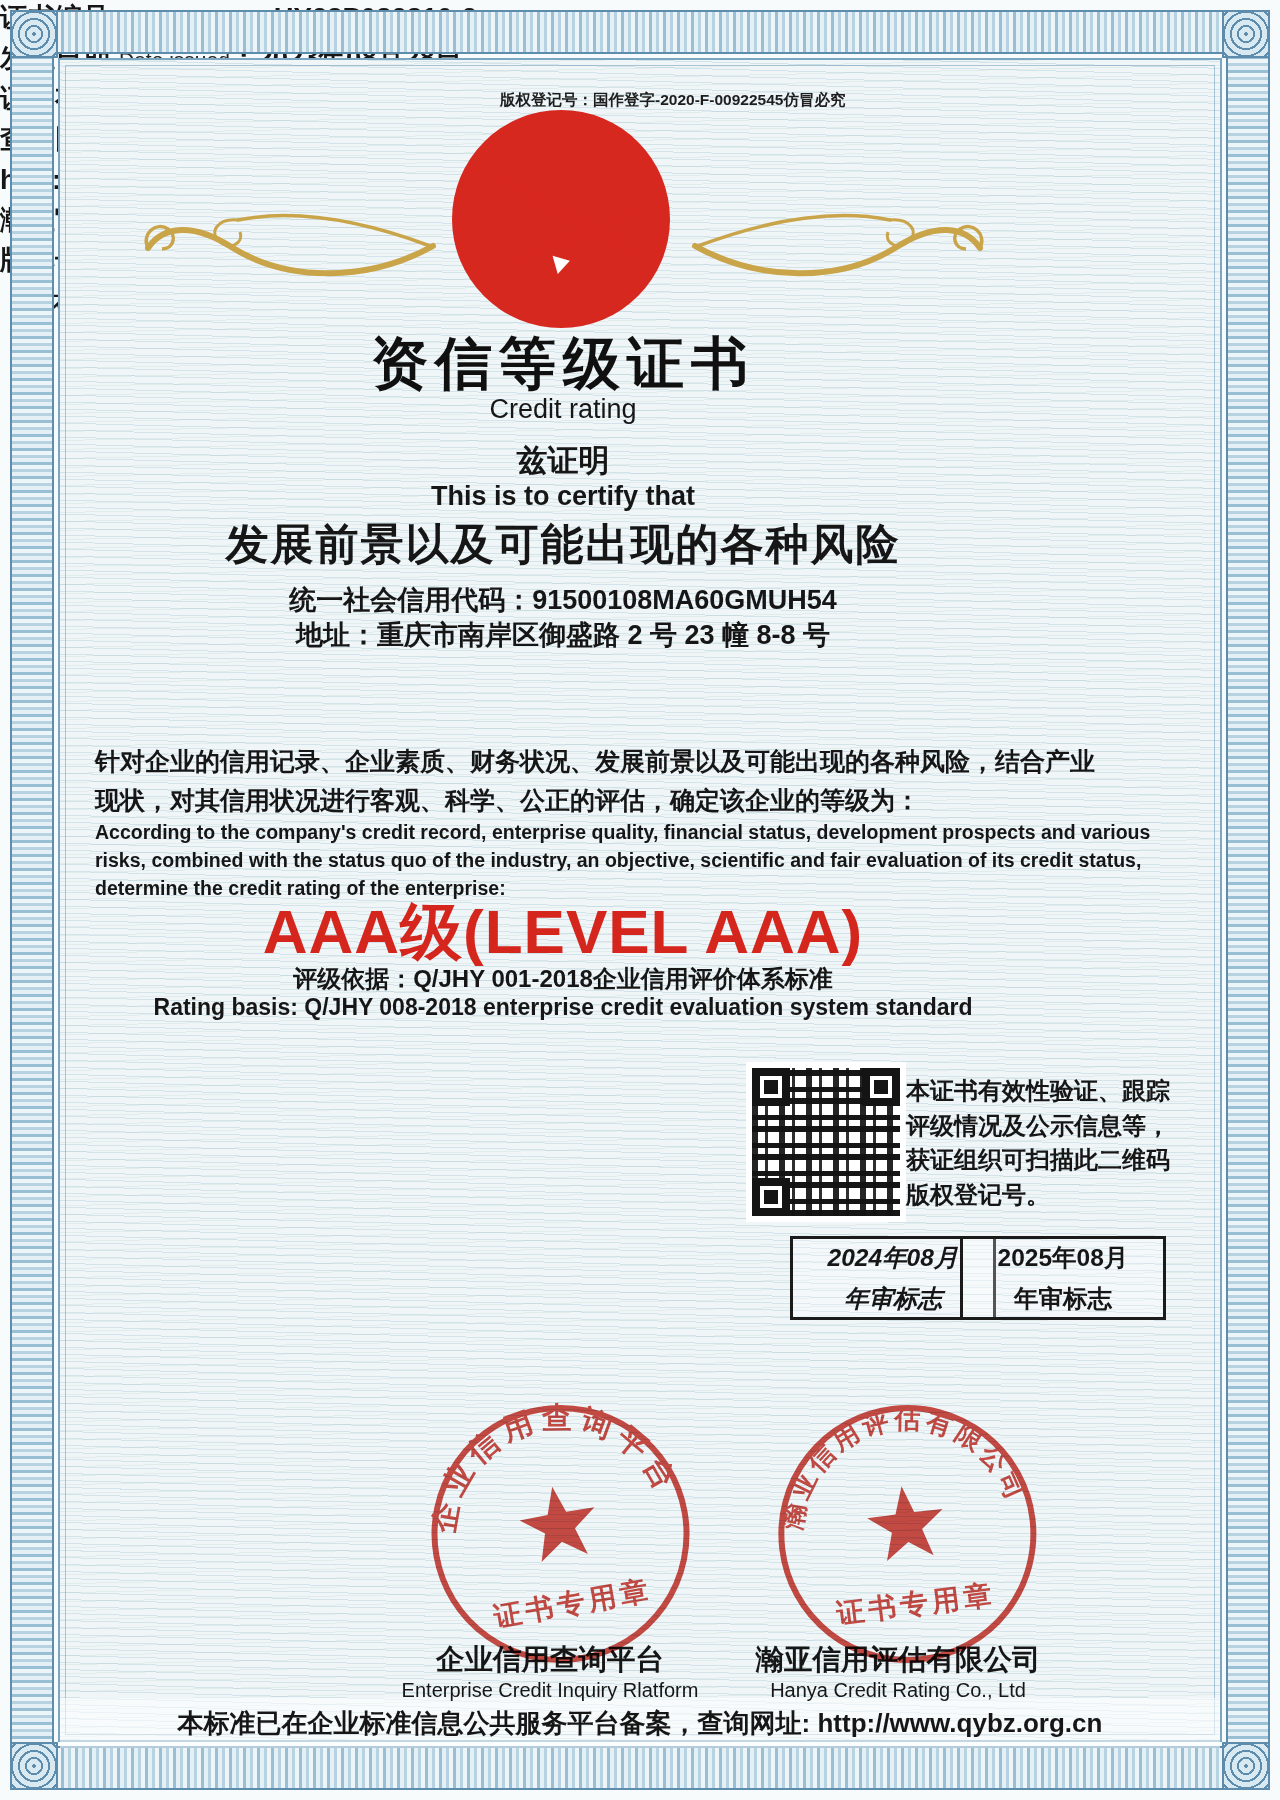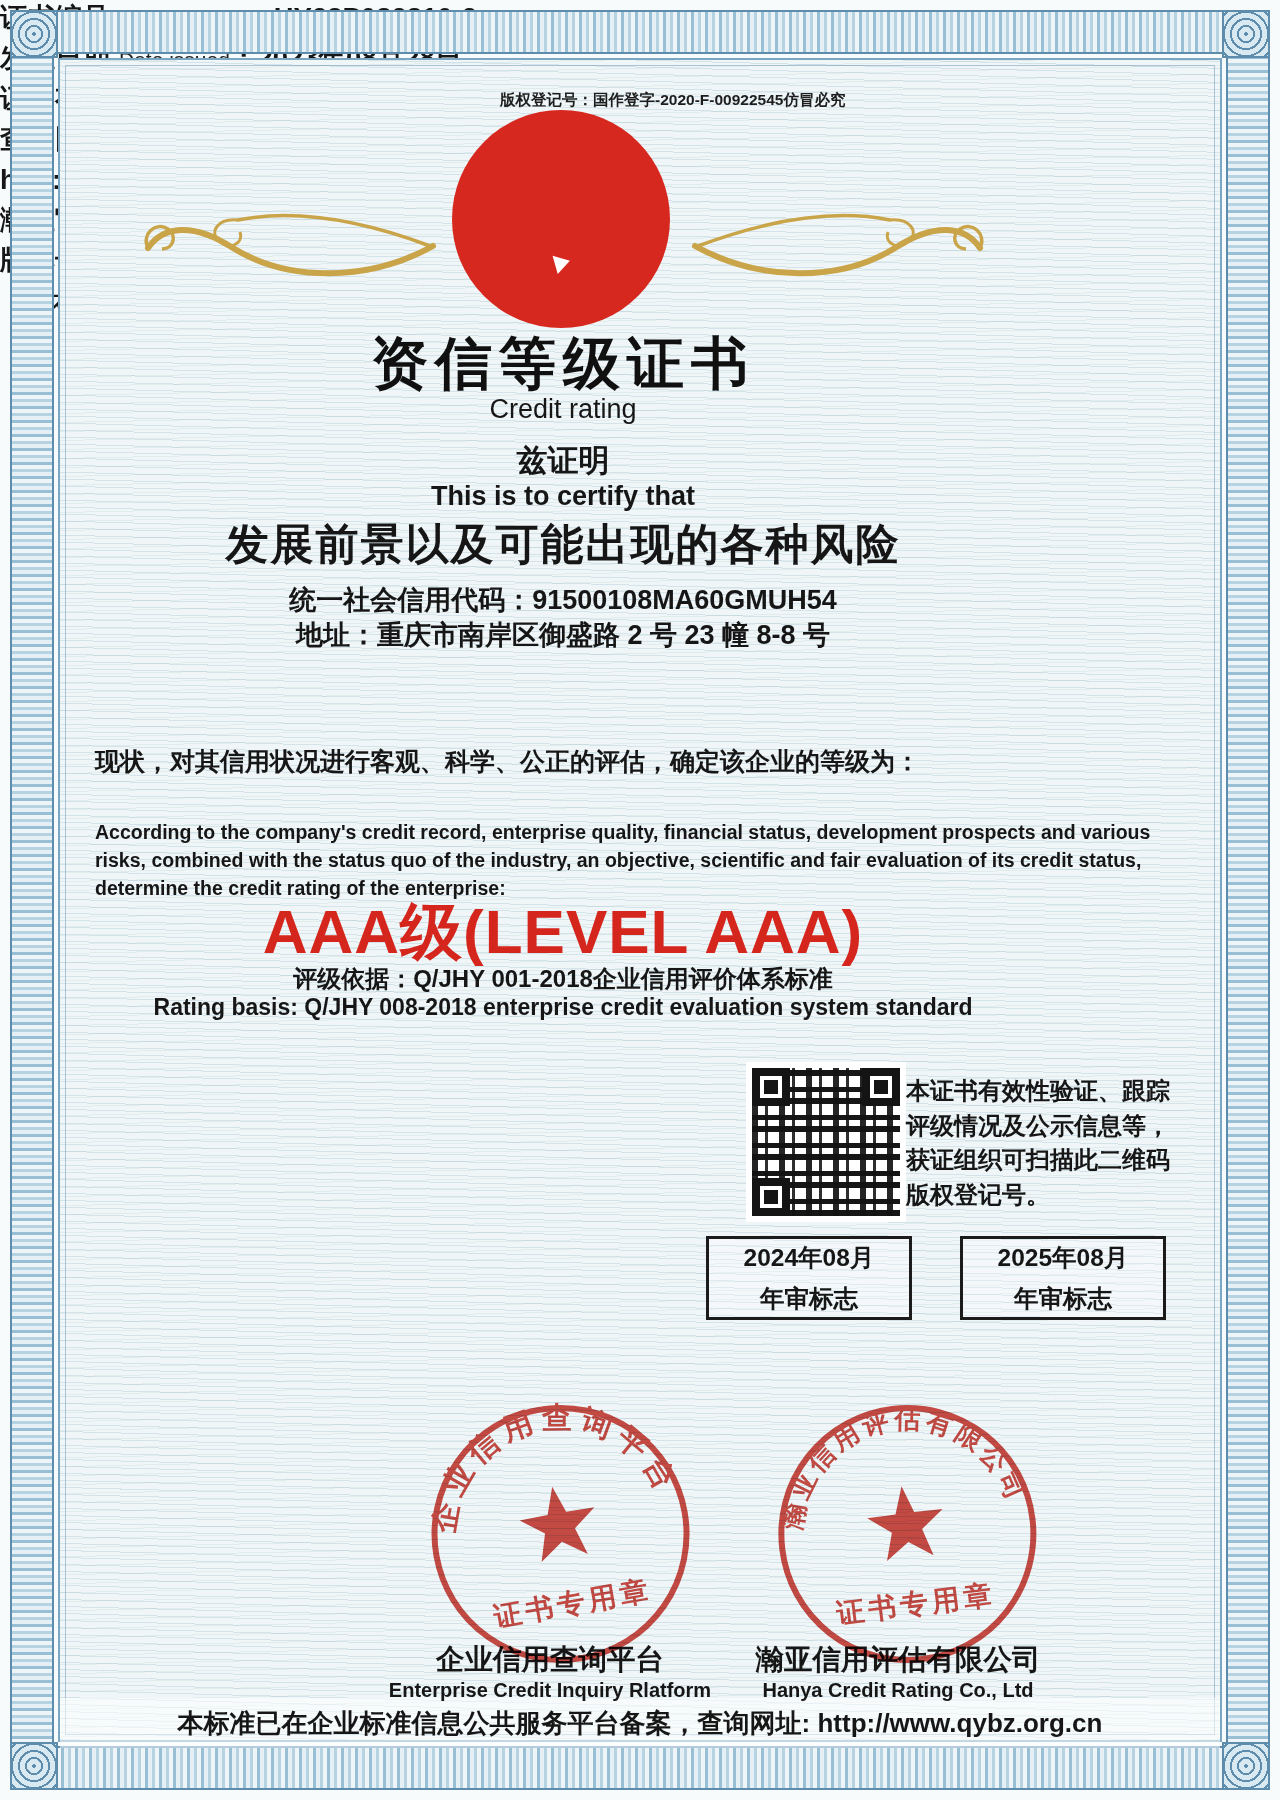--- a/index.html
+++ b/index.html
@@ -68,31 +68,31 @@
     background:
       repeating-linear-gradient(90deg, rgba(18,18,18,.92) 0 6px, transparent 6px 13px, rgba(18,18,18,.88) 13px 16px, transparent 16px 27px),
       repeating-linear-gradient(0deg, #161616 0 6px, #ffffff 6px 12px, #161616 12px 17px, #ffffff 17px 28px); }
   .finder { position:absolute; width:38px; height:38px; background:#fff; border:8px solid #141414; }
   .finder::after { content:""; position:absolute; inset:4px; background:#141414; }
   .f-tl{left:0;top:0} .f-tr{right:0;top:0} .f-bl{left:0;bottom:0}
   .qr-note { left:906px; top:1074px; width:300px; font-size:24px; line-height:34.6px; font-weight:600; white-space:nowrap; z-index:3; }
   .rev-box { top:1236px; width:206px; height:84px; border:3px solid #1b1b1b; z-index:3;
     display:flex; flex-direction:column; align-items:center; justify-content:center; gap:8px;
     font-size:24.5px; font-weight:600; background:rgba(255,255,255,.25); }
-  .rb1 { left:706px; } .rb2 { left:960px; }
+  .rb1 { left:790px;font-style:italic; } .rb2 { left:960px; }
   .validity-note { left:650px; top:1328px; width:560px; text-align:center; font-size:24px; line-height:37px; font-weight:600; z-index:3; }
   
   .seal { position:absolute; width:270px; height:270px; z-index:6; opacity:.88; mix-blend-mode:multiply; }
   .seal-l { left:425px; top:1396px; transform:rotate(-10deg); }
   .seal-r { left:772px; top:1396px; transform:rotate(-7deg); }
   .caption { position:absolute; top:1642px; text-align:center; z-index:3; }
   .cap-l { left:378px; width:344px; }
   .cap-r { left:710px; width:376px; }
   .cap-zh { font-size:28.5px; font-weight:700; line-height:35px; }
-  .cap-en { font-size:20px; font-weight:700; line-height:27px; }
+  .cap-en { font-size:20px; font-weight:400; line-height:27px; }
   
   .footer-band { left:60px; right:60px; top:1698px; height:50px; background:rgba(255,255,255,.55); z-index:2; position:absolute; }
   .footer { left:63px; top:1706px; width:1154px; text-align:center; font-size:26px; font-weight:700; z-index:3; position:absolute; }
 </style>
 </head>
 <body>
 
 <div class="page">
 
   <div class="b-strip b-top"></div>
@@ -131,20 +131,21 @@
 
   <div class="c title-zh">资信等级证书</div>
   <div class="c title-en">Credit rating</div>
   <div class="c certify-zh">兹证明</div>
   <div class="c certify-en">This is to certify that</div>
   <div class="c company">发展前景以及可能出现的各种风险</div>
   <div class="c codeline">统一社会信用代码：91500108MA60GMUH54</div>
   <div class="c addrline">地址：重庆市南岸区御盛路 2 号 23 幢 8-8 号</div>
 
   <div class="para-zh abs">
+    <div>针对企业的信用记录、企业素质、财务状况、发展前景以及可能出现的各种风险，结合产业</div>
     <div>现状，对其信用状况进行客观、科学、公正的评估，确定该企业的等级为：</div>
   </div>
   <div class="para-en abs">
     <div>According to the company's credit record, enterprise quality, financial status, development prospects and various</div>
     <div>risks, combined with the status quo of the industry, an objective, scientific and fair evaluation of its credit status,</div>
     <div>determine the credit rating of the enterprise:</div>
   </div>
   <div class="c rating">AAA级(LEVEL AAA)</div>
   <div class="c basis-zh">评级依据：Q/JHY 001-2018企业信用评价体系标准</div>
   <div class="c basis-en">Rating basis: Q/JHY 008-2018 enterprise credit evaluation system standard</div>

